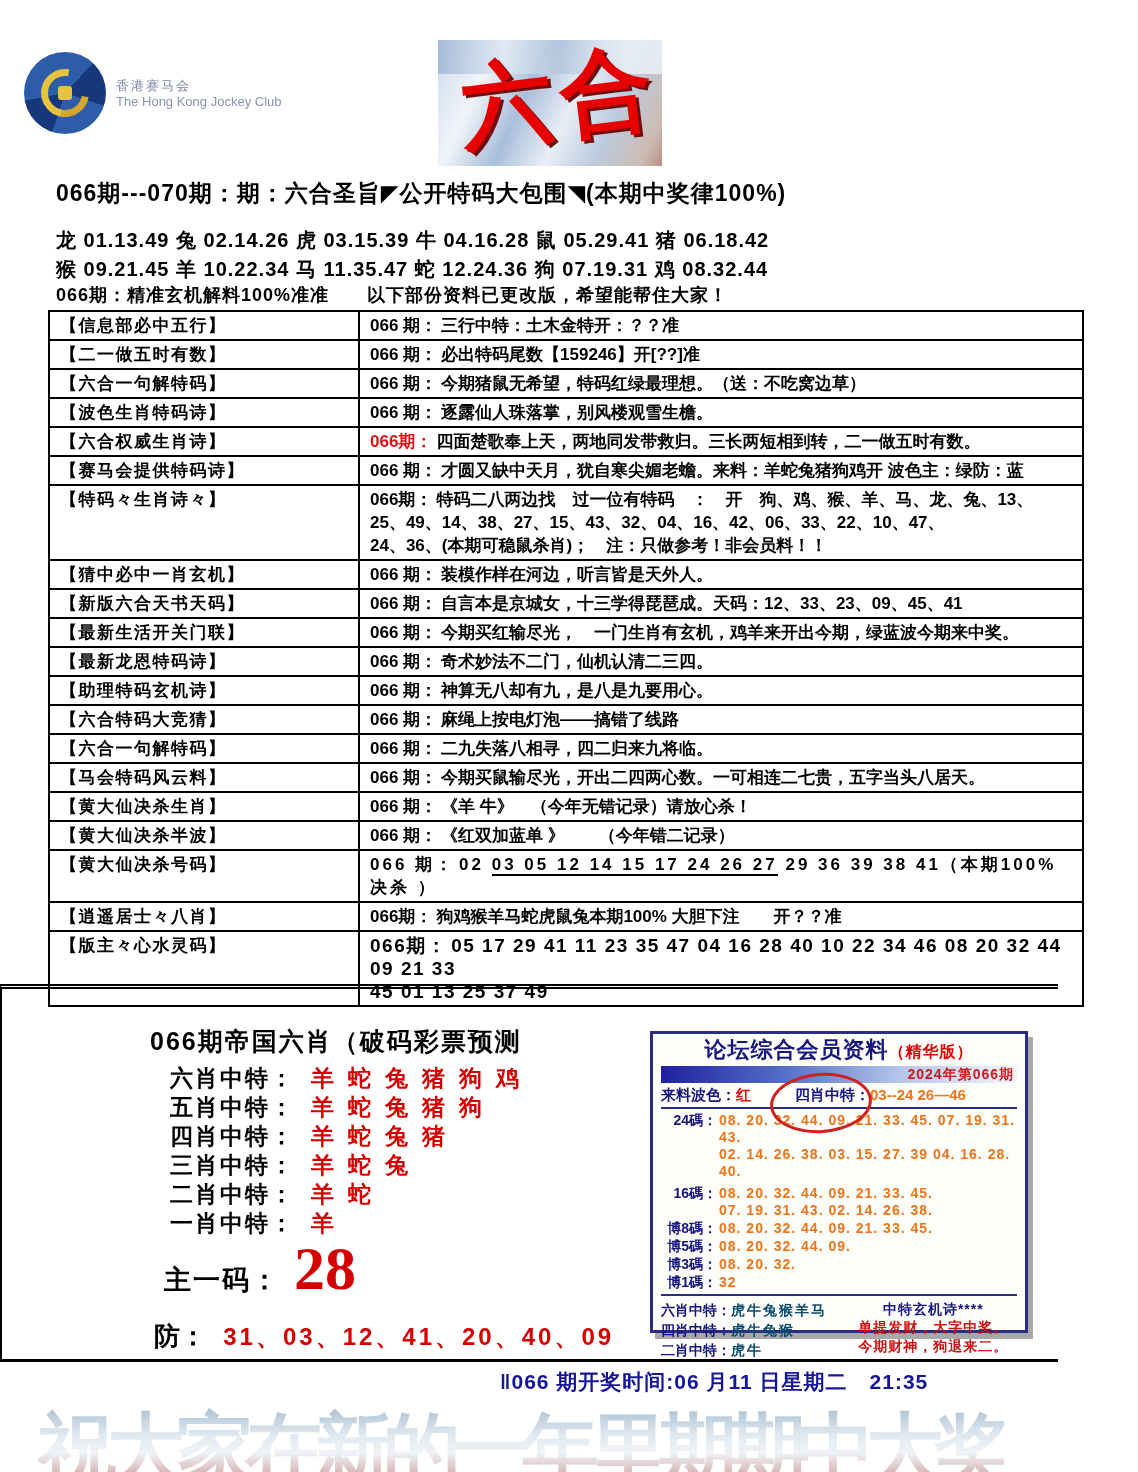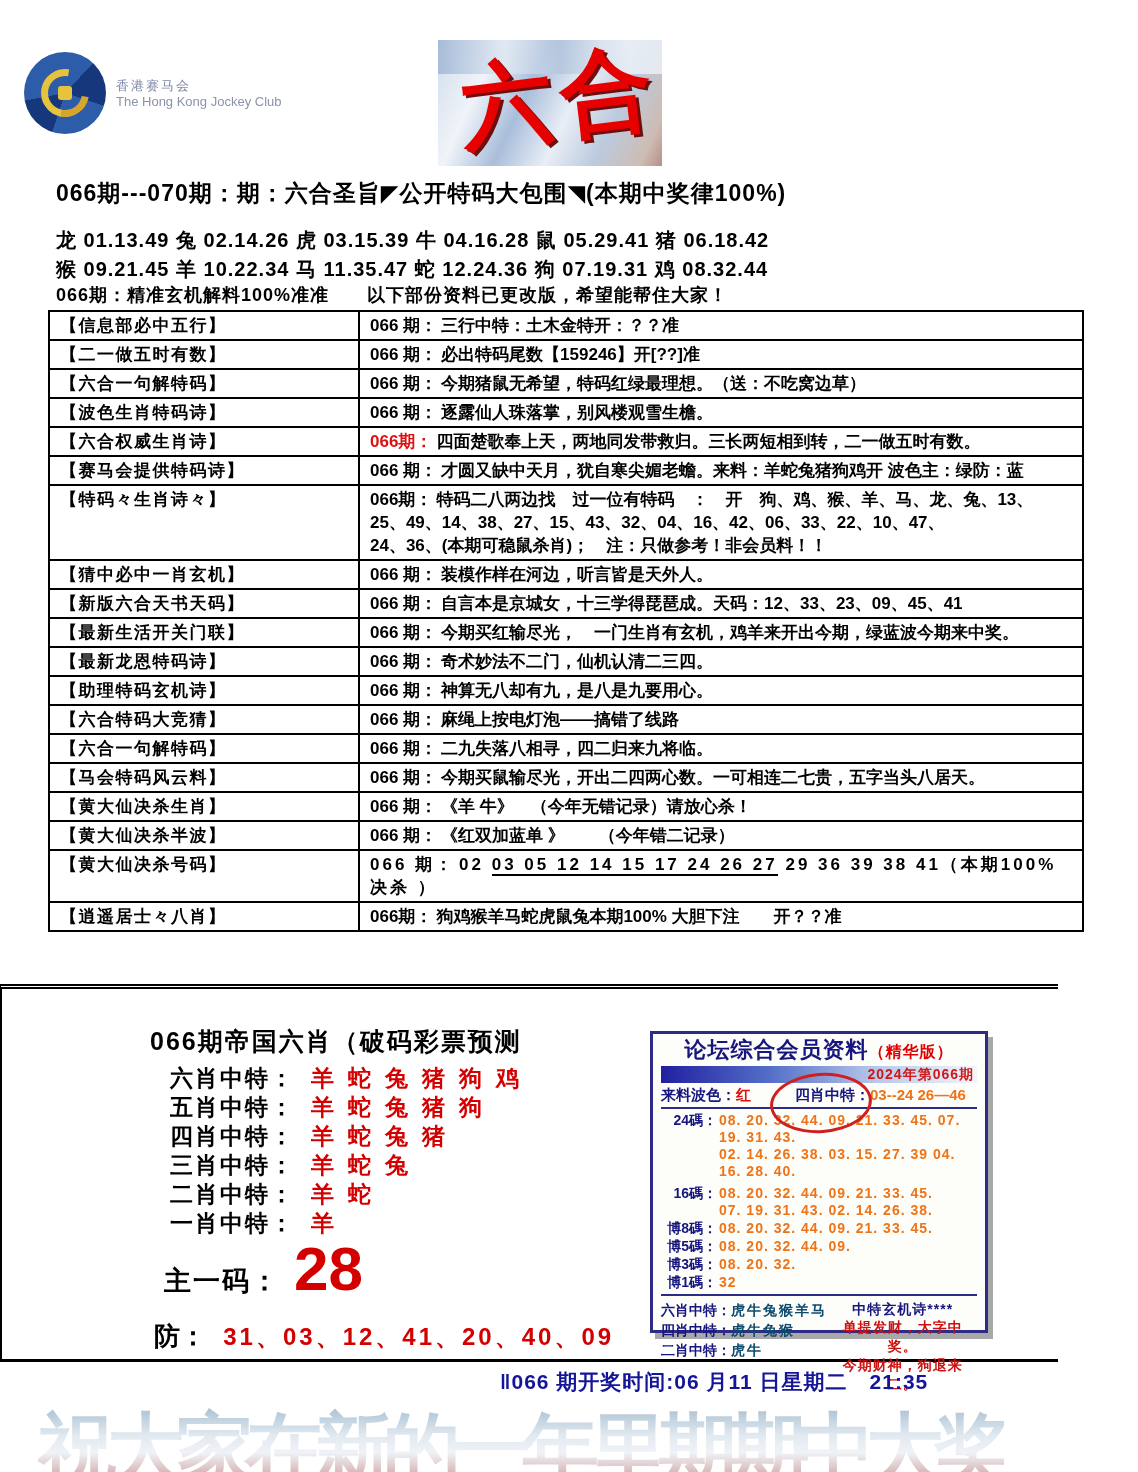--- a/index.html
+++ b/index.html
@@ -45,26 +45,26 @@
   .bottom-box{position:absolute;left:0;top:984px;width:1058px;height:378px;
     border-top:5px double #000;border-left:2px solid #000;border-bottom:3px solid #000;box-sizing:border-box;}
 
   
   .e-title{position:absolute;left:148px;top:36px;font-size:25px;letter-spacing:2px;}
   .e-rows{position:absolute;left:168px;top:74px;}
   .e-row{height:29px;font-size:23px;letter-spacing:2px;}
   .e-val{color:#d40000;letter-spacing:14px;margin-left:16px;}
   .e-main{position:absolute;left:162px;top:244px;display:flex;align-items:baseline;}
   .e-main-label{font-size:27px;letter-spacing:2px;}
-  .e-main-value{font-family:Liberation Sans, sans-serif;font-size:62px;color:#d40000;margin-left:14px;}
+  .e-main-value{font-family:Liberation Serif, serif;font-size:62px;color:#d40000;margin-left:14px;}
   .e-guard{position:absolute;left:152px;top:330px;font-size:26px;}
   .e-guard-value{color:#d40000;font-size:24px;letter-spacing:3px;margin-left:10px;}
 
   
-  .member{position:absolute;left:648px;top:42px;width:338px;height:302px;box-sizing:border-box;
+  .member{position:absolute;left:648px;top:42px;width:378px;height:302px;box-sizing:border-box;
     border:3px solid #2c2c86;background:#fdfdfa;box-shadow:5px 6px 0 #a8a8a8;
     padding:3px 8px;color:#16167e;font-size:14px;}
   .m-title{text-align:center;font-size:22px;line-height:26px;letter-spacing:1px;color:#16167e;}
   .m-suffix{color:#e00000;font-size:16px;}
   .m-bar{height:17px;line-height:17px;margin:1px 0 2px 0;text-align:right;
     background:linear-gradient(90deg,#2020a0 0%,#5570c8 35%,#b8c8ea 68%,#f2f5fb 100%);}
   .m-bar span{color:#d01818;font-size:14px;padding-right:3px;letter-spacing:1px;}
   .m-wave{line-height:19px;font-size:15px;}
   .m-gap{display:inline-block;width:44px;}
   .m-red{color:#dd1111;}
@@ -193,20 +193,24 @@
           <td class="cont"><span class="period">066 期：</span><span class="tline">《红双加蓝单 》　　（今年错二记录）</span></td>
         </tr>
         <tr>
           <td class="lab">【黄大仙决杀号码】</td>
           <td class="cont spread"><span class="period">066 期：</span><span class="tline">02 </span><span class="tline u">03 05 12 14 15 17 24 26 27</span><span class="tline"> 29 36 39 38 41（本期100%决杀 ）</span></td>
         </tr>
         <tr>
           <td class="lab">【逍遥居士々八肖】</td>
           <td class="cont"><span class="period">066期：</span><span class="tline">狗鸡猴羊马蛇虎鼠兔本期100% 大胆下注　　开？？准</span></td>
         </tr>
+        <tr>
+          <td class="lab">【版主々心水灵码】</td>
+          <td class="cont big"><span class="period">066期：</span><span class="tline">05 17 29 41 11 23 35 47 04 16 28 40 10 22 34 46 08 20 32 44 09 21 33</span><div class="tline">45 01 13 25 37 49</div></td>
+        </tr>
       </tbody>
   </table>
 
   <div class="bottom-box">
 
     <div class="e-title">066期帝国六肖（破码彩票预测</div>
     <div class="e-rows">
         <div class="e-row"><span class="e-lab">六肖中特：</span><span class="e-val">羊蛇兔猪狗鸡</span></div>
         <div class="e-row"><span class="e-lab">五肖中特：</span><span class="e-val">羊蛇兔猪狗</span></div>
         <div class="e-row"><span class="e-lab">四肖中特：</span><span class="e-val">羊蛇兔猪</span></div>

